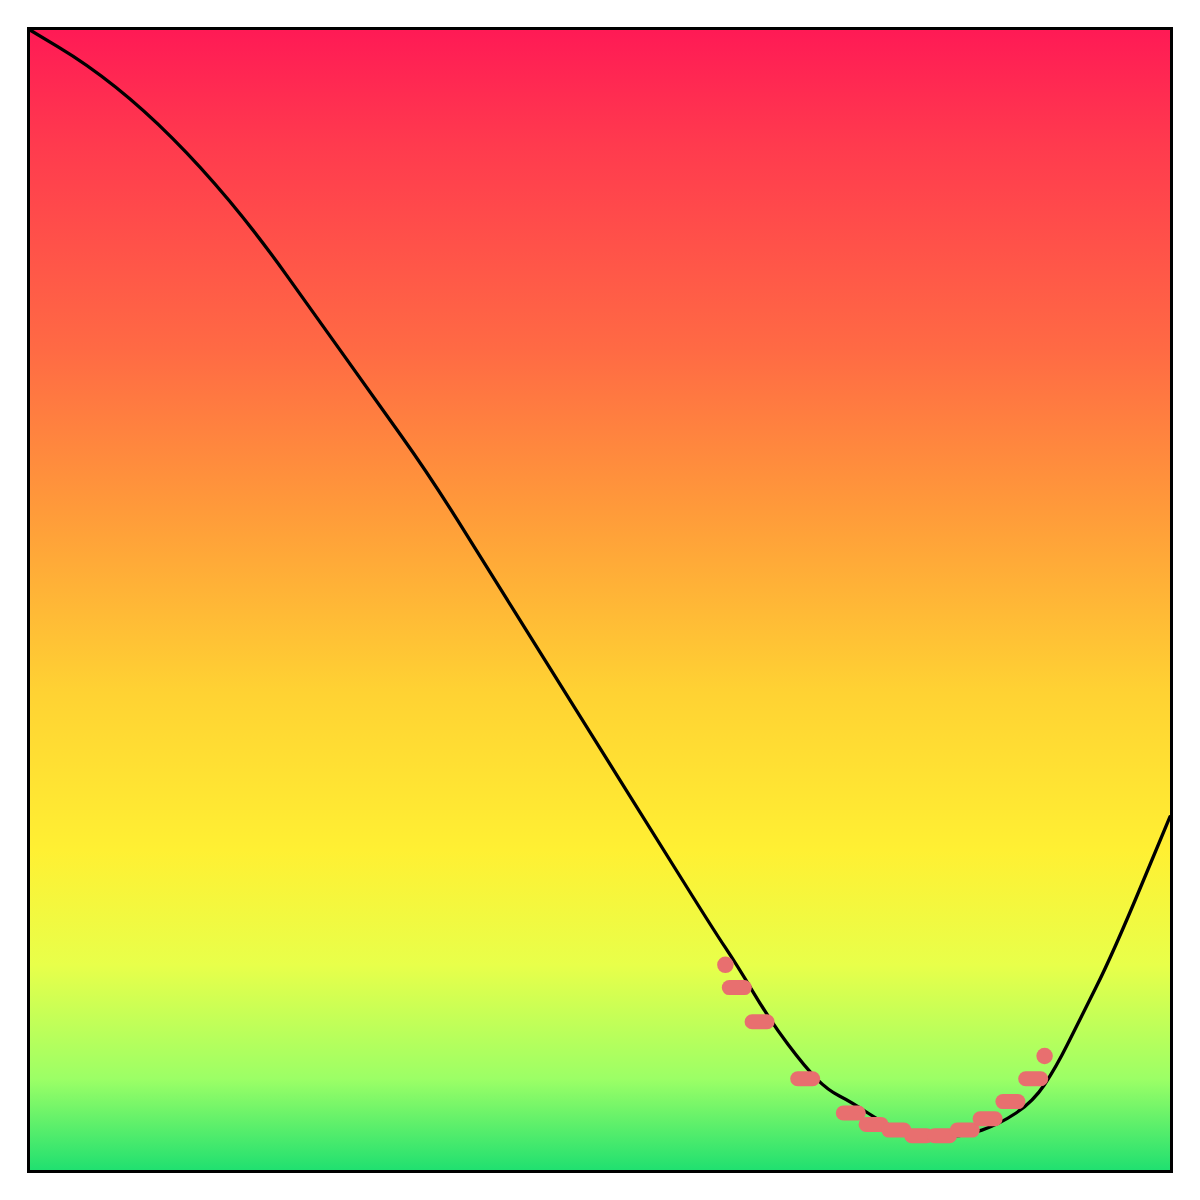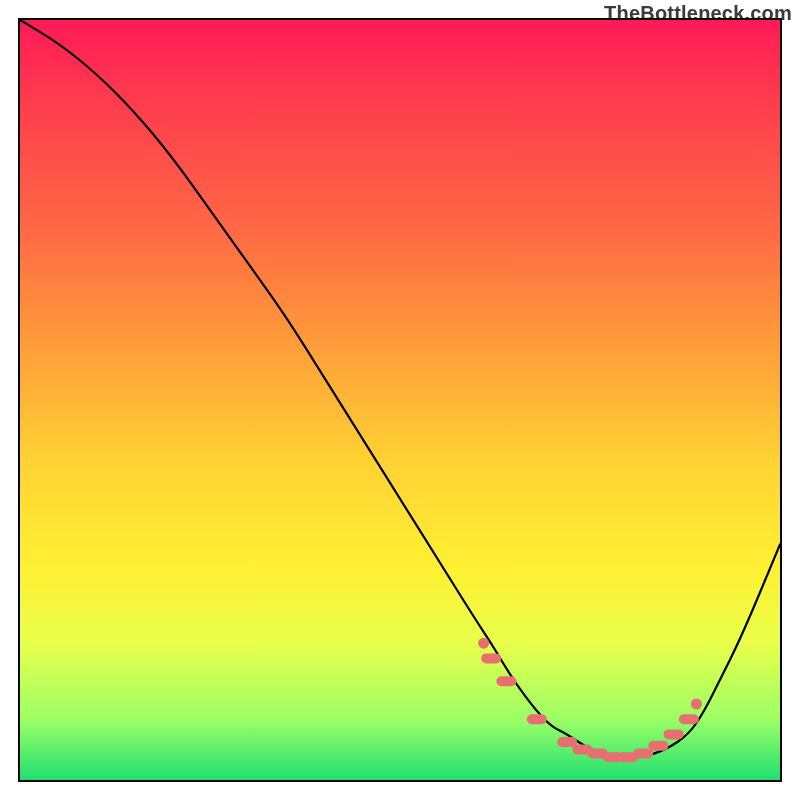--- a/index.html
+++ b/index.html
@@ -74,21 +74,20 @@
     color: #3a3a3a;
     letter-spacing: 0.2px;
     user-select: none;
   }
 </style>
 </head>
 <body>
 
 <div class="stage">
 
-  <div class="watermark">TheBottleneck.com</div>
 
   <div class="plot-area">
     <div class="gradient"></div>
 
     <svg class="plot-svg" viewBox="0 0 760 760" preserveAspectRatio="none">
       <path id="curve-path" class="curve" d="M 0.0 0.0 Q 0.0 0.0 19.0 11.4 Q 38.0 22.8 57.0 38.0 Q 76.0 53.2 95.0 72.2 Q 114.0 91.2 133.0 114.0 Q 152.0 136.8 171.0 163.4 Q 190.0 190.0 209.0 216.6 Q 228.0 243.2 247.0 269.8 Q 266.0 296.4 285.0 326.8 Q 304.0 357.2 323.0 387.6 Q 342.0 418.0 361.0 448.4 Q 380.0 478.8 399.0 509.2 Q 418.0 539.6 437.0 570.0 Q 456.0 600.4 463.6 611.8 Q 471.2 623.2 482.6 642.2 Q 494.0 661.2 505.4 676.4 Q 516.8 691.6 524.4 699.2 Q 532.0 706.8 539.6 710.6 Q 547.2 714.4 558.6 722.0 Q 570.0 729.6 581.4 733.4 Q 592.8 737.2 600.4 737.2 Q 608.0 737.2 615.6 737.2 Q 623.2 737.2 634.6 733.4 Q 646.0 729.6 657.4 722.0 Q 668.8 714.4 676.4 703.0 Q 684.0 691.6 691.6 676.4 Q 699.2 661.2 710.6 638.4 Q 722.0 615.6 741.0 570.0 T 760.0 524.4"></path>
       <g id="markers">
           <rect x="461.2" y="633.4" width="20" height="10" rx="5" ry="5" class="marker"></rect>
           <rect x="476.4" y="656.2" width="20" height="10" rx="5" ry="5" class="marker"></rect>
           <rect x="506.8" y="694.2" width="20" height="10" rx="5" ry="5" class="marker"></rect>

